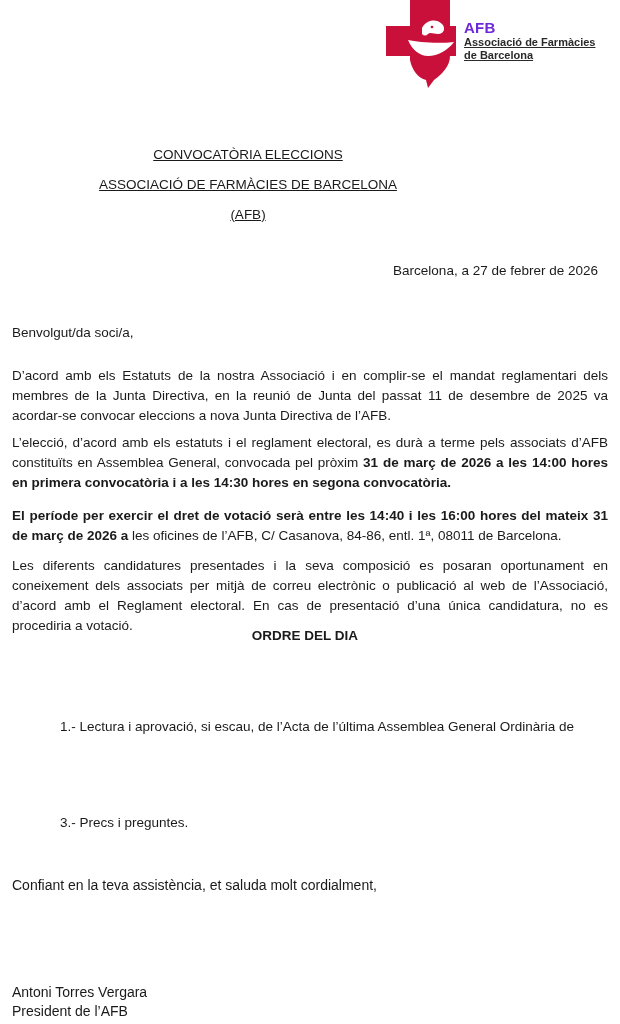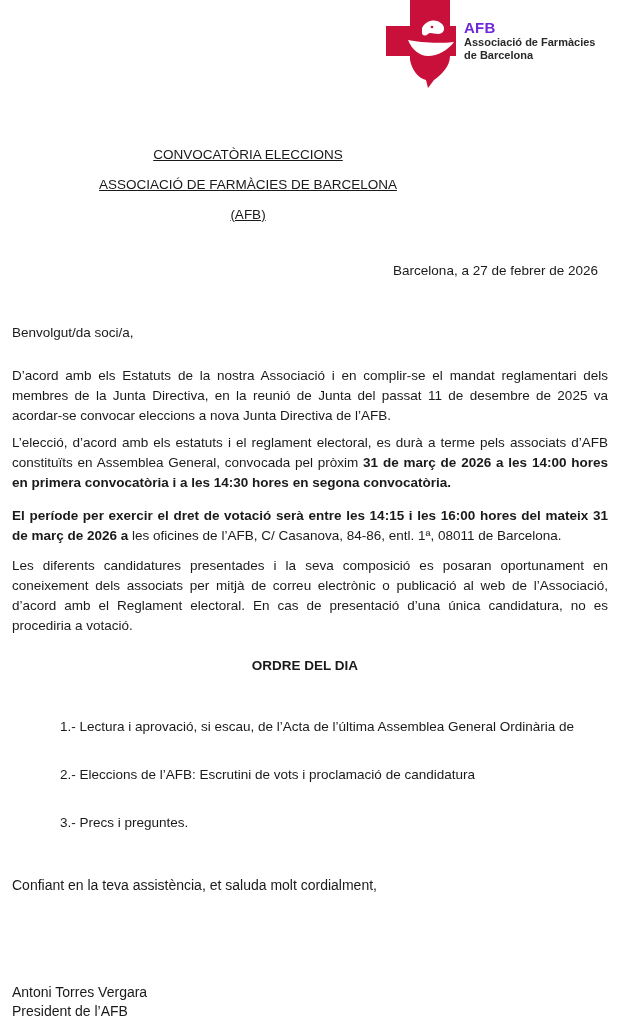--- a/index.html
+++ b/index.html
@@ -3,26 +3,26 @@
 <meta charset="utf-8">
 <style>
   html, body { margin: 0; padding: 0; background: #ffffff; }
   body {
     width: 620px; height: 1024px; position: relative; overflow: hidden;
     font-family: "Liberation Sans", sans-serif; color: #1a1a1a;
   }
   .logo-mark { position: absolute; left: 384px; top: 0; width: 72px; height: 88px; }
   .logo-text { position: absolute; left: 464px; top: 20px; }
   .logo-afb { font-family: "Liberation Sans", sans-serif; font-weight: bold; font-size: 15px; line-height: 16px; letter-spacing: 0.2px; }
-  .logo-sub { font-family: "Liberation Sans", sans-serif; font-weight: bold; font-size: 11px; line-height: 13px; color: #2a2a2a; }
+  .logo-sub { font-family: "Liberation Sans", sans-serif; font-weight: bold; font-size: 11px; line-height: 13px; color: #2a2a2a; text-decoration: underline; }
   .title { position: absolute; left: 0; width: 496px; text-align: center; font-size: 13.5px; text-decoration: underline; }
   .date { position: absolute; right: 22px; top: 263px; font-size: 13.5px; }
   .para { position: absolute; left: 12px; width: 596px; font-size: 13.5px; line-height: 20px; text-align: justify; }
   .b { font-weight: bold; }
-  .heading { position: absolute; left: 0; width: 610px; text-align: center; top: 658px; font-size: 13.5px; font-weight: bold; }
+  .heading { position: absolute; left: 0; width: 610px; text-align: center; top: 628px; font-size: 13.5px; font-weight: bold; }
   .agenda { position: absolute; left: 60px; width: 540px; font-size: 13.5px; line-height: 20px; }
   .sig { position: absolute; left: 12px; font-size: 14px; line-height: 20px; }
 </style>
 </head>
 <body>
 
 <div class="logo-mark">
   <svg width="72" height="88" viewBox="0 0 72 88">
     <path d="M26 0 H66 V26 H72 V56 H66 C66 66 58 74 50 80 L44 88 L42 80 C34 78 28 70 26 60 V56 H2 V26 H26 Z" fill="#c8103a"></path>
     <path d="M38 28 C42 20 52 18 58 24 C62 28 60 34 54 34 C50 34 46 32 44 34 C42 36 40 36 38 34 Z" fill="#ffffff"></path>
@@ -44,32 +44,31 @@
 
 <div class="para" style="top:323px;">Benvolgut/da soci/a,</div>
 
 <div class="para" style="top:366px;">D’acord amb els Estatuts de la nostra Associació i en complir-se el mandat reglamentari dels membres de la Junta Directiva, en la reunió de Junta del passat 11 de desembre de 2025 va acordar-se convocar eleccions a nova Junta Directiva de l’AFB.</div>
 
 <div class="para" style="top:433px;">
   <span>L’elecció, d’acord amb els estatuts i el reglament electoral, es durà a terme pels associats d’AFB constituïts en Assemblea General, convocada pel pròxim </span><span class="b">31 de març de 2026 a les 14:00 hores en primera convocatòria i a les 14:30 hores en segona convocatòria.</span>
 </div>
 
 <div class="para" style="top:506px;">
-  <span class="b">El període per exercir el dret de votació serà entre les 14:15 i les 16:00 hores del mateix 31 de març de 2026 a </span><span> les oficines de l’AFB, C/ Casanova, 84-86, entl. 1ª, 08011 de Barcelona.</span>
+  <span class="b">El període per exercir el dret de votació serà entre les 14:40 i les 16:00 hores del mateix 31 de març de 2026 a </span><span> les oficines de l’AFB, C/ Casanova, 84-86, entl. 1ª, 08011 de Barcelona.</span>
 </div>
 
 <div class="para" style="top:556px;">Les diferents candidatures presentades i la seva composició es posaran oportunament en coneixement dels associats per mitjà de correu electrònic o publicació al web de l’Associació, d’acord amb el Reglament electoral. En cas de presentació d’una única candidatura, no es procediria a votació.</div>
 
 <div class="heading">ORDRE DEL DIA</div>
 
 <div class="agenda" style="top:717px;">
   <div>1.- Lectura i aprovació, si escau, de l’Acta de l’última Assemblea General Ordinària de</div>
 </div>
 <div class="agenda" style="top:765px;">
-  <div>2.- Eleccions de l’AFB: Escrutini de vots i proclamació de candidatura</div>
 </div>
 <div class="agenda" style="top:813px;">
   <div>3.- Precs i preguntes.</div>
 </div>
 
 <div class="sig" style="top:875px;">Confiant en la teva assistència, et saluda molt cordialment,</div>
 
 <div class="sig" style="top:982px;">Antoni Torres Vergara</div>
 <div class="sig" style="top:1001px;">President de l’AFB</div>
 

